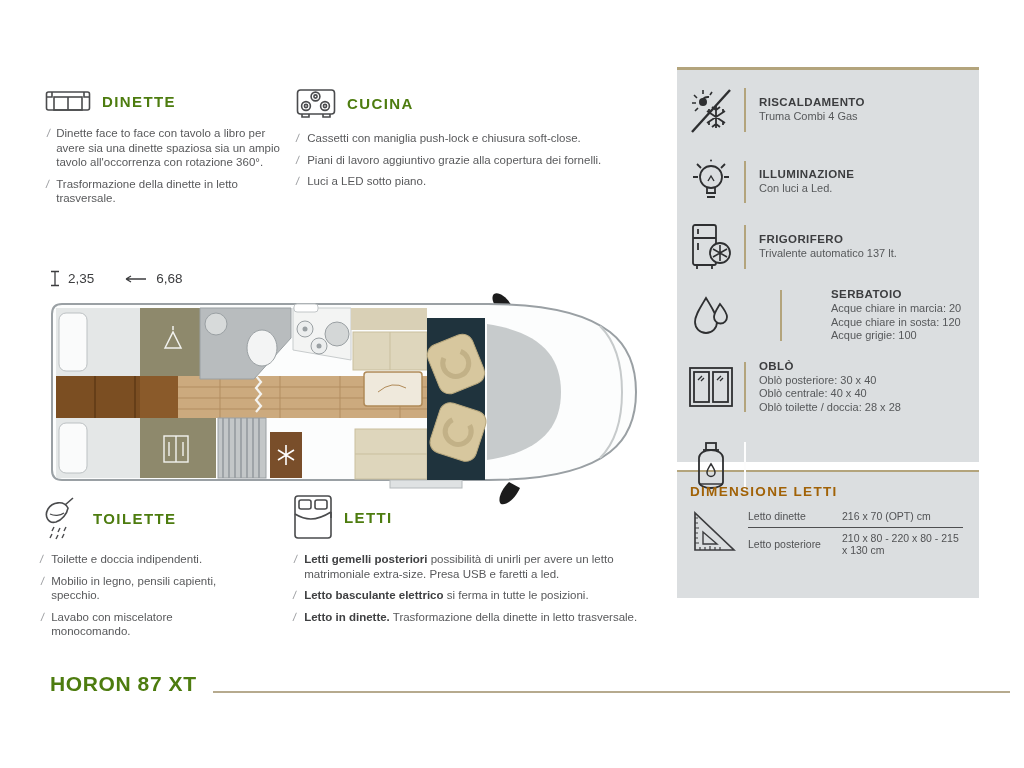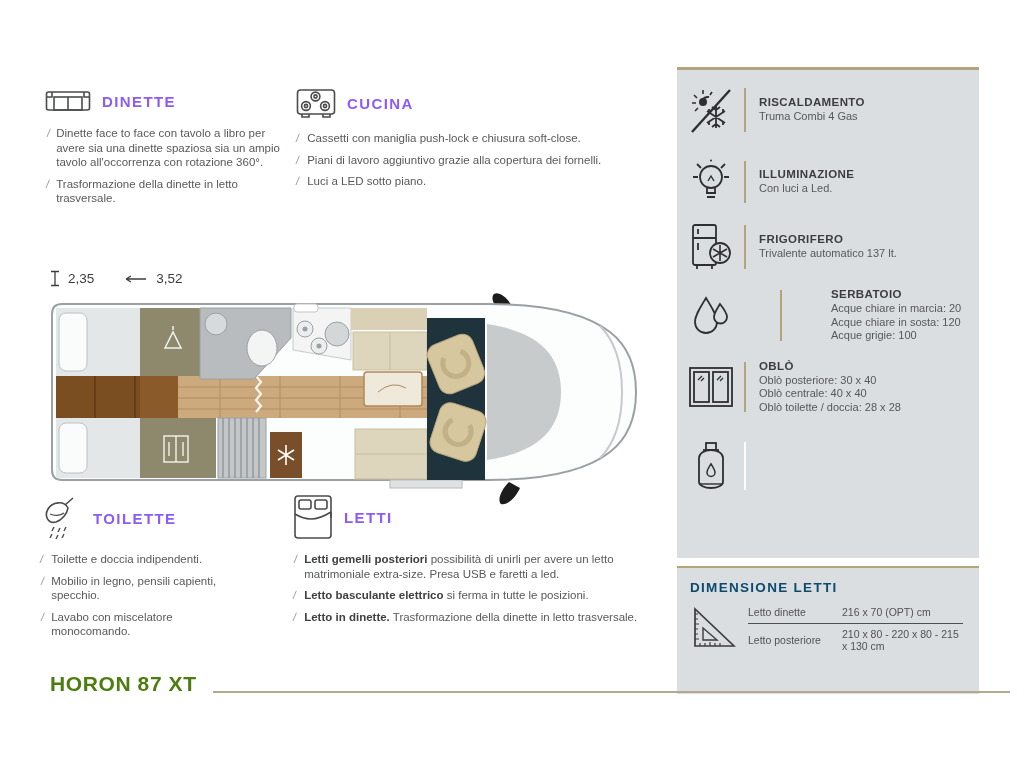--- a/index.html
+++ b/index.html
@@ -3,21 +3,21 @@
 <meta charset="utf-8">
 <style>
   html,body{margin:0;padding:0;background:#fff;}
   .page{position:relative;width:1024px;height:768px;background:#fff;overflow:hidden;
         font-family:"Liberation Sans",sans-serif;color:#58595b;}
 
   
   .feature-section{position:absolute;}
   .section-header{display:flex;align-items:center;gap:11px;margin-bottom:12px;}
   .section-icon{flex:0 0 auto;display:flex;align-items:center;color:#4a4b4d;}
-  .section-title{font-size:15px;font-weight:bold;color:#8b5cf6;letter-spacing:1.4px;}
+  .section-title{font-size:15px;font-weight:bold;color:#4d7c0f;letter-spacing:1.4px;}
   .bullet-list{list-style:none;margin:0;padding:0;}
   .bullet-list li{display:flex;gap:8px;font-size:11.5px;color:#58595b;line-height:14.5px;margin-bottom:7px;}
   .slash{color:#9b9da0;flex:0 0 auto;transform:skewX(-8deg);}
   .b-lead{font-weight:bold;color:#3f4042;}
   #section-dinette{left:45px;top:88px;width:252px;}
   #section-cucina{left:296px;top:88px;width:348px;}
   #section-toilette{left:40px;top:496px;width:212px;}
   #section-letti{left:293px;top:494px;width:360px;}
 
   
@@ -27,37 +27,37 @@
   .dim-glyph{display:flex;align-items:center;color:#3c3d3f;}
 
   
   #floorplan{position:absolute;left:40px;top:292px;}
 
   
   #sidebar{position:absolute;left:677px;top:67px;width:302px;}
   .sidebar-topline{height:3px;background:#b3a47c;}
   .sidebar-midline{height:2px;background:#b3a47c;}
   .panel{background:#dbdee0;box-sizing:border-box;}
-  .panel1{height:488px;padding:16px 10px 12px 10px;}
+  .panel1{height:392px;padding:16px 10px 12px 10px;}
   .panel-gap{height:8px;background:#fff;}
   .feature-row{display:flex;align-items:center;}
   .feature-icon{width:48px;flex:0 0 auto;display:flex;justify-content:center;color:#2e2f31;}
   .feature-sep{width:2px;background:#b3a47c;align-self:stretch;margin:2px 13px 2px 9px;flex:0 0 auto;}
   .feature-sep.white{background:#fdfdfd;}
   .feature-title{font-weight:bold;font-size:11.5px;color:#3c3d3f;letter-spacing:0.4px;margin-bottom:2px;}
   .feature-line{font-size:11px;color:#56585a;line-height:13.5px;}
   .r1{min-height:48px;margin-bottom:25px;}
   .r2{min-height:46px;margin-bottom:18px;}
   .r3{min-height:46px;margin-bottom:17px;align-items:center;}
   .r4{min-height:50px;margin-bottom:17px;gap:36px;}
   .r5{min-height:50px;margin-bottom:26px;}
   .r6{min-height:52px;margin-bottom:0;}
 
   .panel2{height:126px;padding:12px 10px 8px 13px;}
-  .dim-title{font-size:13.5px;font-weight:bold;letter-spacing:1.3px;color:#0c4a6e;margin-bottom:7px;}
+  .dim-title{font-size:13.5px;font-weight:bold;letter-spacing:1.3px;color:#a16207;margin-bottom:7px;}
   .dim-body{display:flex;}
   .dim-icon{width:58px;flex:0 0 auto;padding-top:4px;color:#3c3d3f;}
   .dim-table{flex:1;margin-right:6px;}
   .dim-row{display:flex;padding:4px 0;border-bottom:1.5px solid #4e4f51;font-size:10.5px;color:#515254;line-height:12.5px;align-items:center;}
   .dim-row:last-child{border-bottom:none;}
   .dim-label{width:94px;flex:0 0 auto;}
   .dim-value{flex:1;}
 
   
   #model-name{position:absolute;left:50px;top:672px;font-size:21px;font-weight:bold;
@@ -135,21 +135,21 @@
         <path d="M5 1.5 V15.5 M1 1.5 H9 M1 15.5 H9"></path>
       </svg>
     </span>
     <span>2,35</span>
     <span class="gap"></span>
     <span class="dim-glyph">
       <svg width="24" height="12" viewBox="0 0 24 12" stroke="currentColor" stroke-width="1.3" fill="none">
         <path d="M2 6 H22 M2 6 L7 3 M2 6 L7 9"></path>
       </svg>
     </span>
-    <span>3,52</span>
+    <span>6,68</span>
   </div>
 
   <div id="floorplan">
     <svg width="602" height="214" viewBox="0 0 602 214">
 
       <path d="M463,22 C454,15 450,6 454,2 C459,-1 468,6 473,16 Z" fill="#1c1c1c"></path>
       <path d="M469,190 C461,198 457,208 461,212 C466,214 475,207 480,196 Z" fill="#1c1c1c"></path>
 
       <path d="M22,12 H448 C505,12 547,22 570,40 C588,54 596,74 596,100 C596,126 588,146 570,160 C547,178 505,188 448,188 H22 C15,188 12,185 12,178 V22 C12,15 15,12 22,12 Z" fill="#fcfdfd" stroke="#9aa0a4" stroke-width="2"></path>
 

